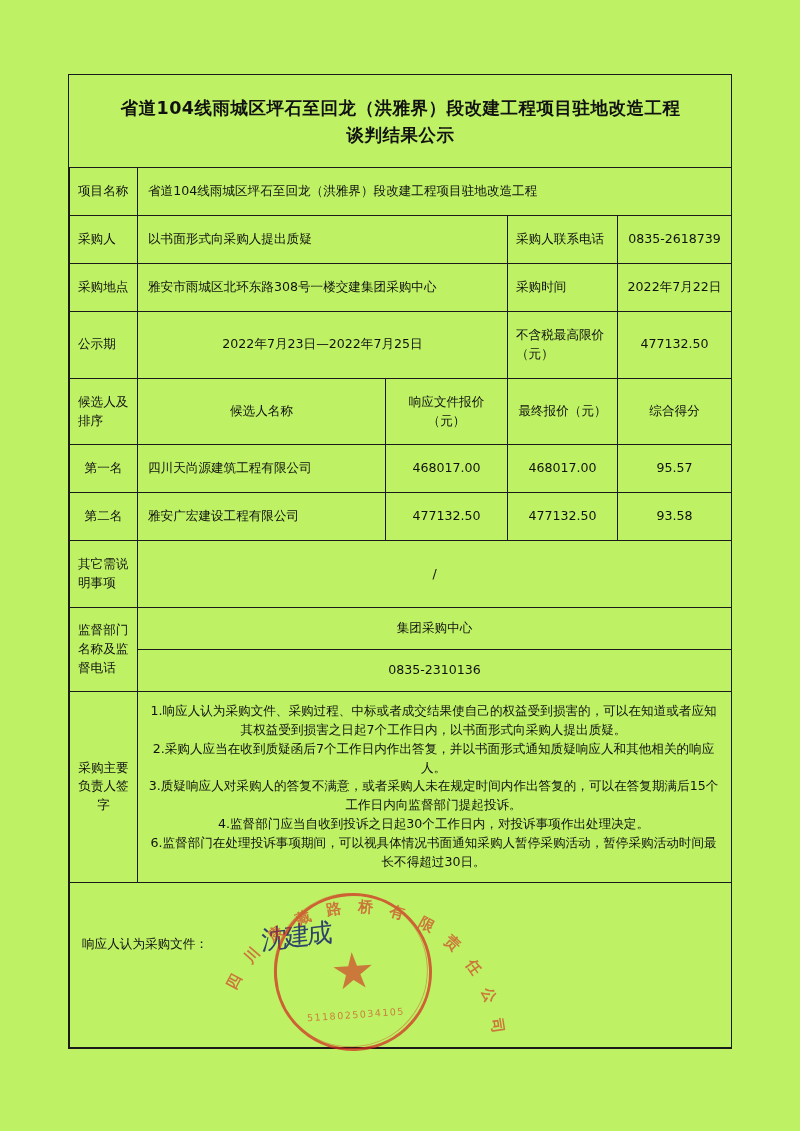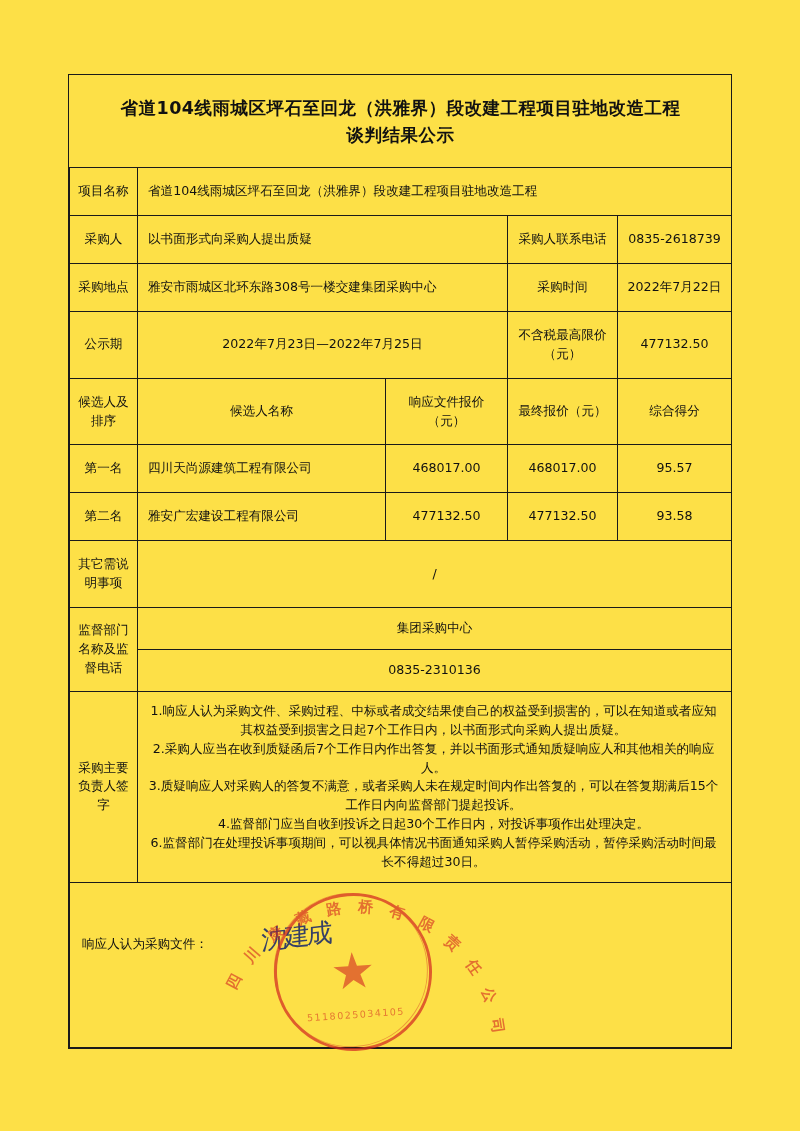--- a/index.html
+++ b/index.html
@@ -14,21 +14,21 @@
     font-family: "DejaVu Sans", "Liberation Sans", sans-serif;
     color: #111;
     overflow: hidden;
   }
 
   .page {
     position: absolute;
     left: 0; top: 0;
     width: 800px;
     height: 1131px;
-    background: #fde047;
+    background: #bef264;
   }
 
   .doc {
     position: absolute;
     left: 68px;
     top: 74px;
     width: 664px;
     border: 1.5px solid #1a1a1a;
     box-sizing: border-box;
     background: transparent;
@@ -54,21 +54,21 @@
     text-align: center;
   }
   .title-text {
     font-size: 17.5px;
     font-weight: bold;
     line-height: 1.55;
     letter-spacing: 0.5px;
   }
 
   .lbl {
-    text-align: center;
+    text-align: left;
   }
   .ctr { text-align: center; }
   .val-left { text-align: left; padding-left: 10px !important; }
 
   .cell-pad-v {
     padding-top: 11px !important;
     padding-bottom: 11px !important;
   }
   .cell-pad-v2 {
     padding-top: 14px !important;

